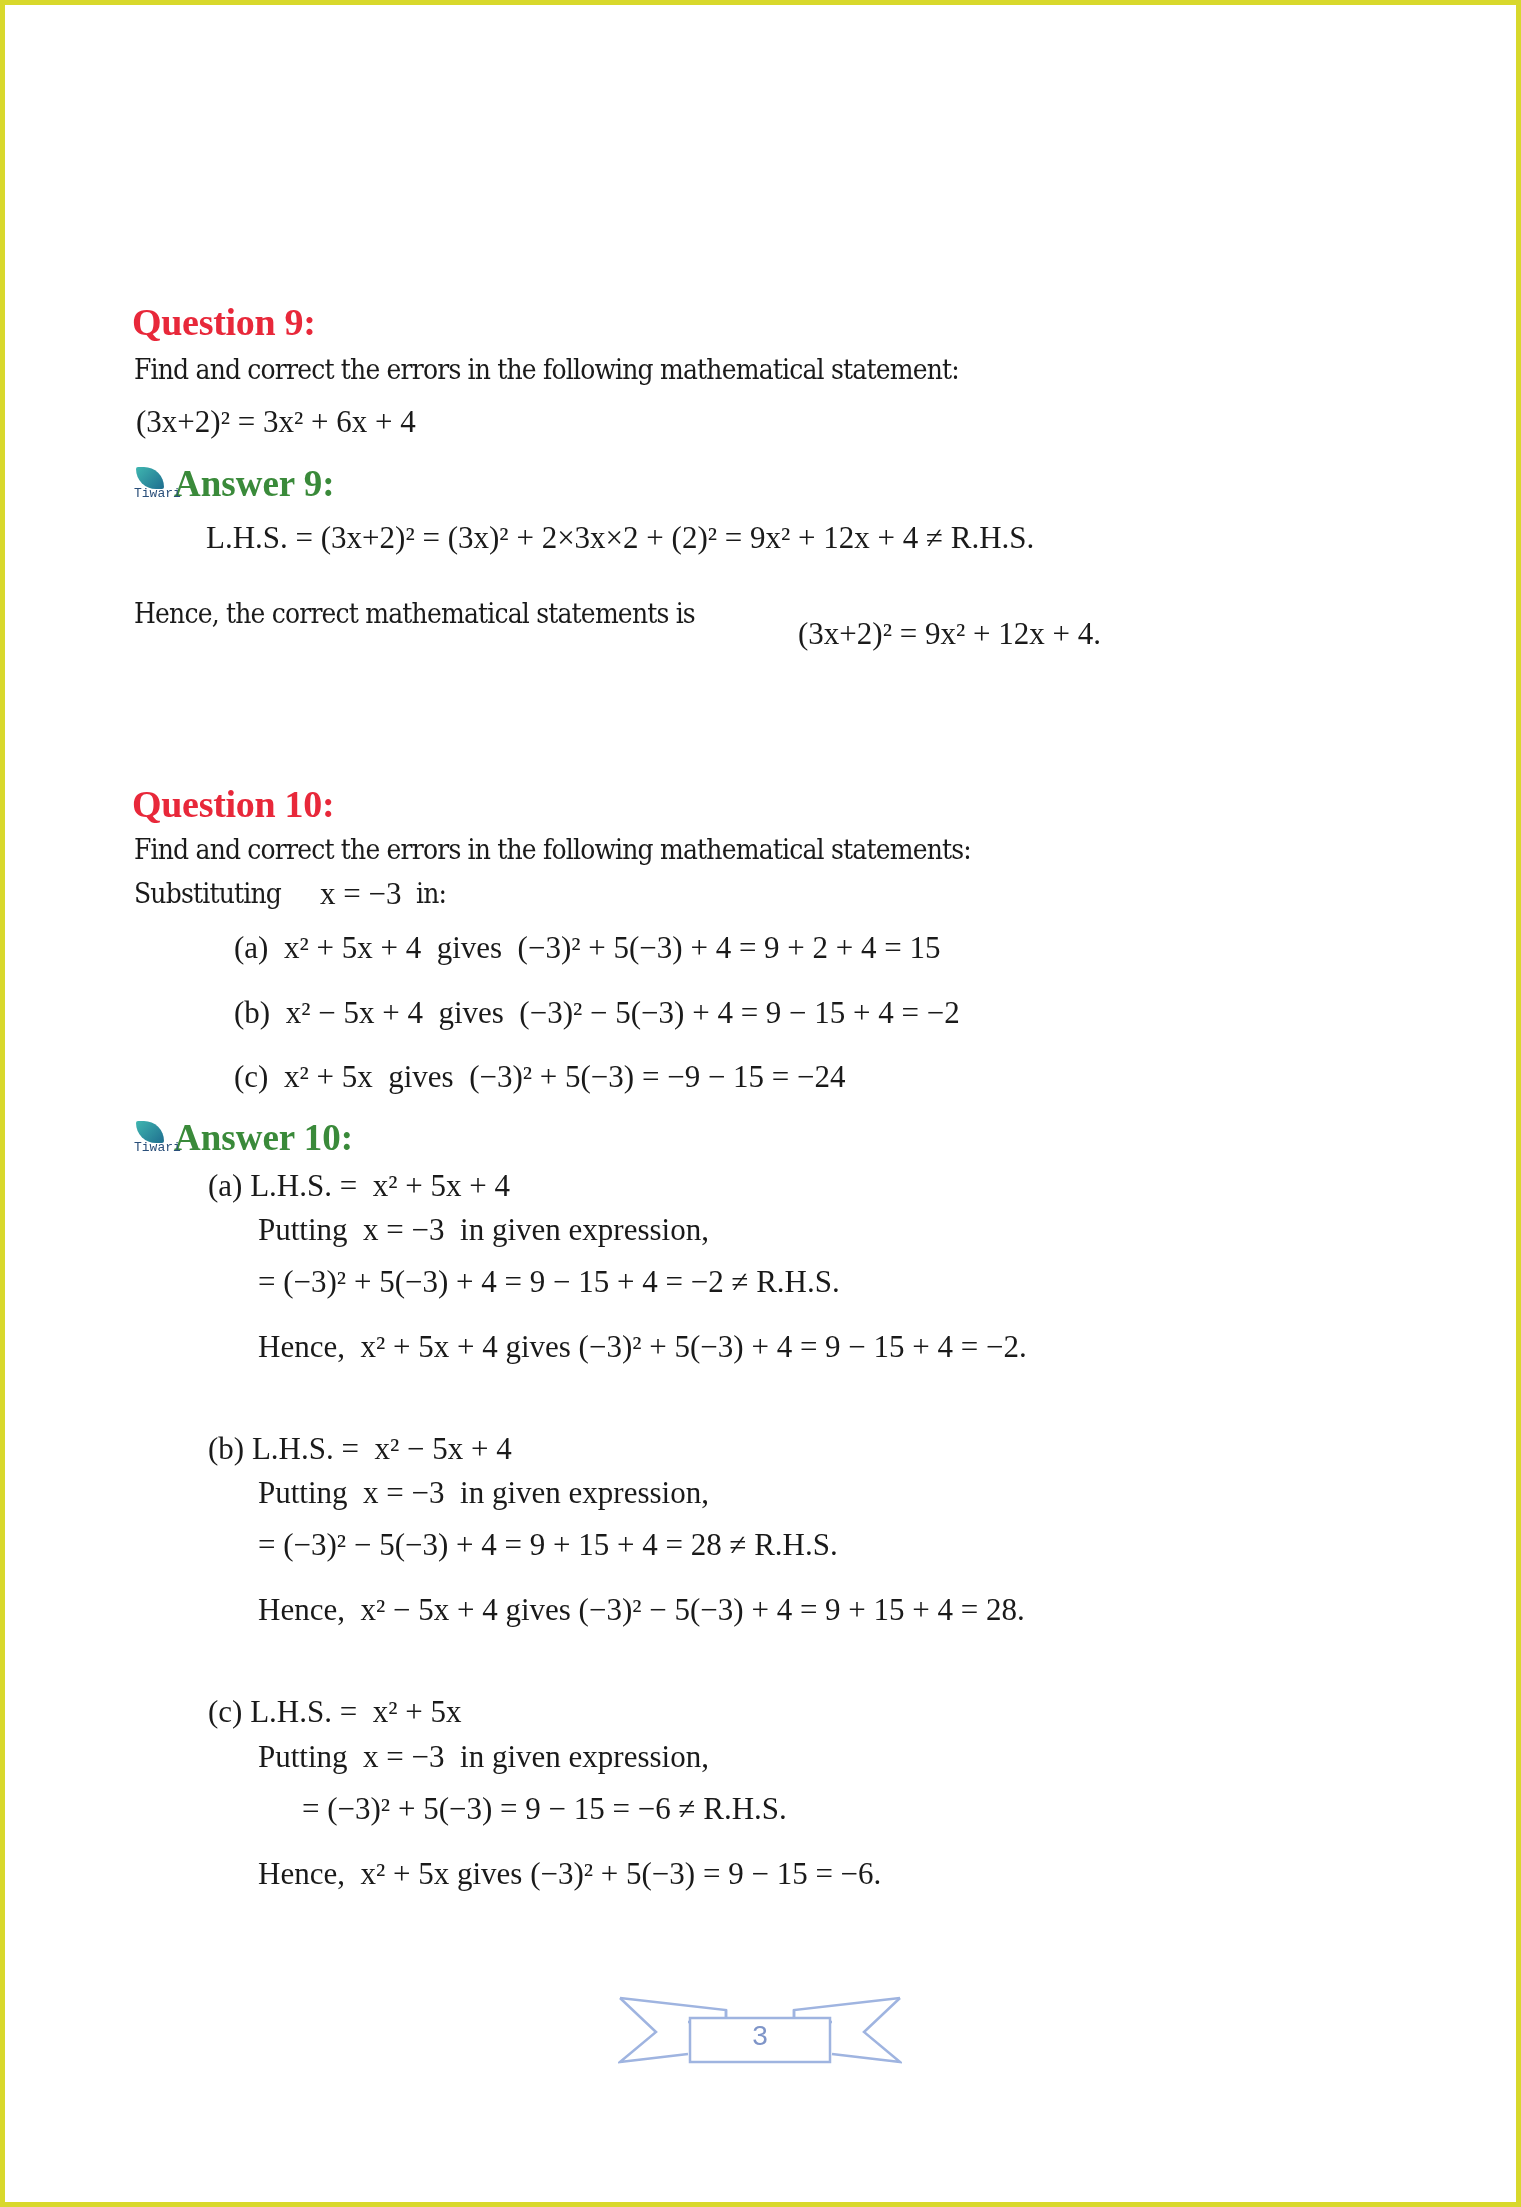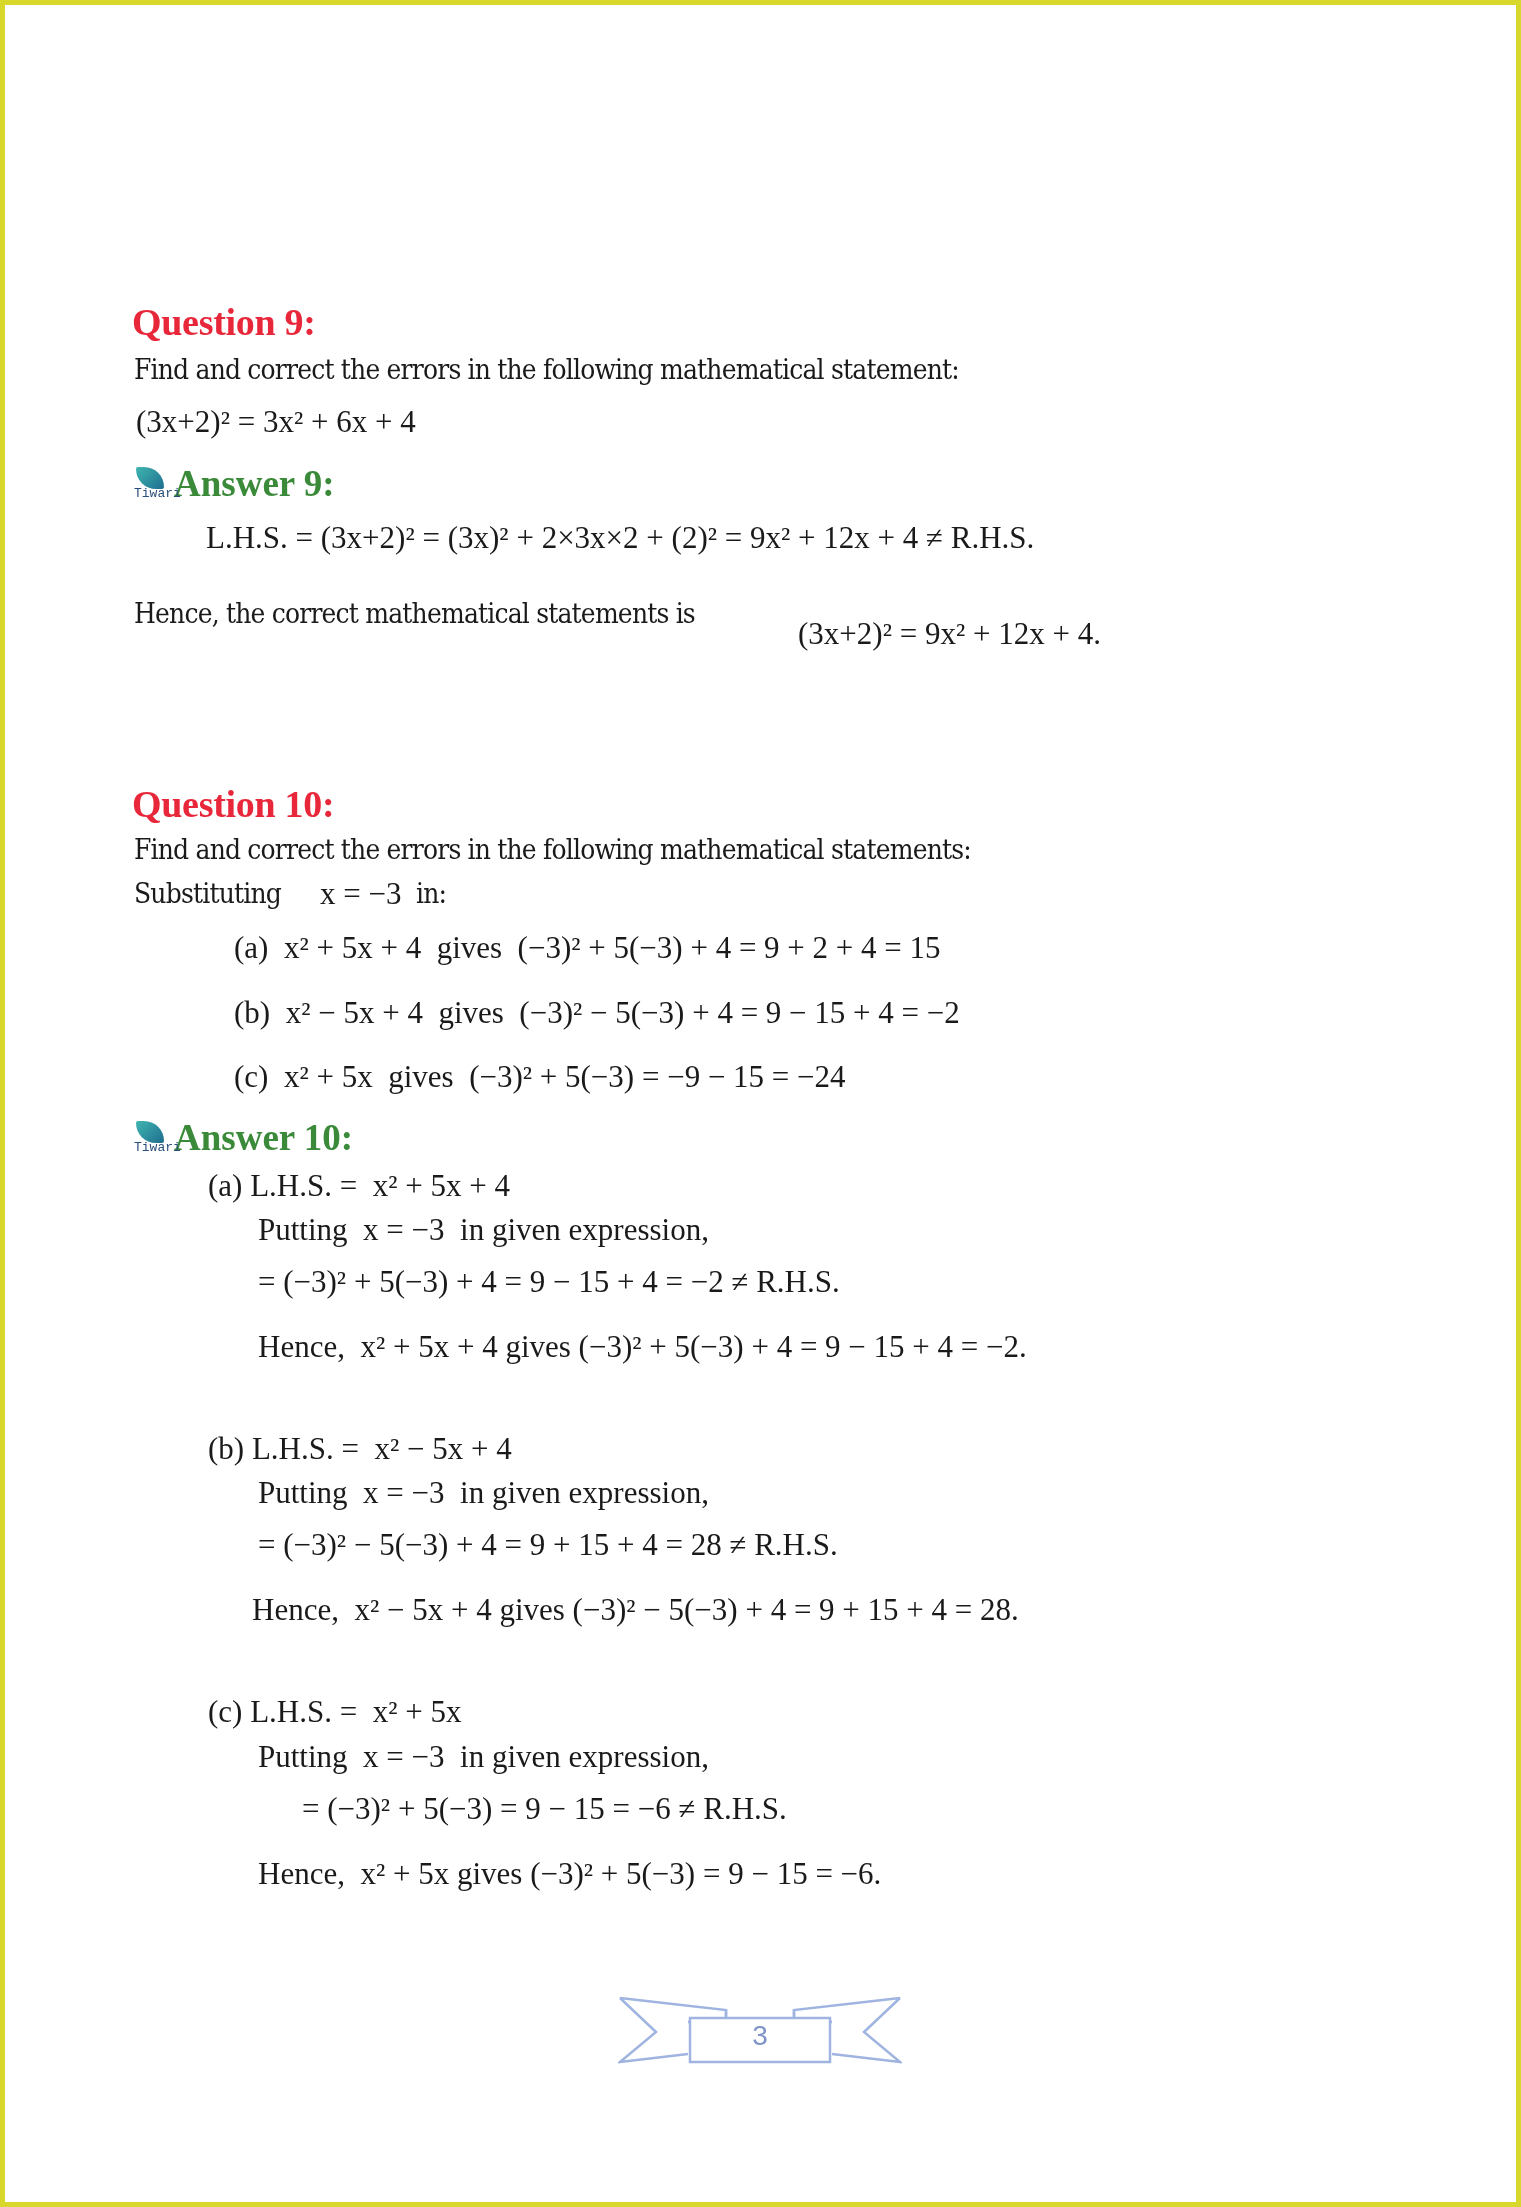--- a/index.html
+++ b/index.html
@@ -129,21 +129,21 @@
   <span>(b)</span>
   <span>L.H.S. =</span>&nbsp;
   <span>x² − 5x + 4</span>
 </div>
 <div class="line math" style="left:258px; top:1475px;">
   <span>Putting</span>&nbsp;
   <span>x = −3</span>&nbsp;
   <span>in given expression,</span>
 </div>
 <div class="line math" style="left:258px; top:1527px;">= (−3)² − 5(−3) + 4 = 9 + 15 + 4 = 28 ≠ R.H.S.</div>
-<div class="line math" style="left:252px; top:1592px;text-align:right;">
+<div class="line math" style="left:258px; top:1592px;text-align:right;">
   <span>Hence,</span>&nbsp;
   <span>x² − 5x + 4 gives (−3)² − 5(−3) + 4 = 9 + 15 + 4 = 28.</span>
 </div>
 
 <div class="line math" style="left:208px; top:1694px;">
   <span>(c)</span>
   <span>L.H.S. =</span>&nbsp;
   <span>x² + 5x</span>
 </div>
 <div class="line math" style="left:258px; top:1739px;">

